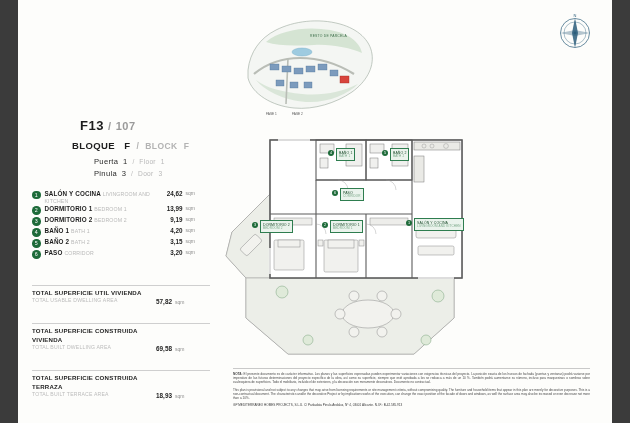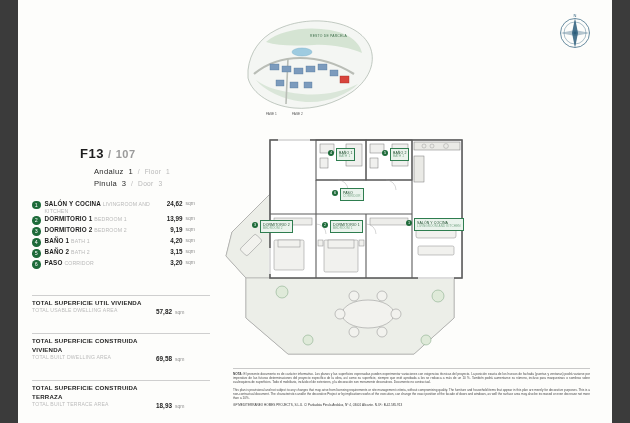--- a/index.html
+++ b/index.html
@@ -38,21 +38,20 @@
     position: absolute; font-size: 3.4px; color: #3d6f4a; letter-spacing: .2px;
   }
 
   
   .info-col {
     position: absolute; left: 14px; top: 118px; width: 178px;
   }
   .title-row {
     font-size: 13px; font-weight: bold; color: #1d1d1d; letter-spacing: .5px;
     padding-left: 48px;
-    margin-top: 28px;
   }
   .title-row .unit { color: #9a9a9a; font-weight: bold; font-size: 11px;}
   .sub-row {
     margin-top: 7px; padding-left: 40px;
     font-size: 9.5px; font-weight: bold; color: #1d1d1d; letter-spacing: .4px;
   }
   .sub-row .muted { color: #b3b3b3; font-weight: bold; font-size: 8.5px; letter-spacing:.4px; }
   .lines { margin-top: 6px; padding-left: 62px; }
   .line-item {
     font-size: 7.6px; color: #2b2b2b; letter-spacing: .3px; margin-bottom: 2.5px;
@@ -184,24 +183,32 @@
   </div>
 
   <div class="info-col">
 
     <div class="title-row">
       <span>F13</span>
       <span class="unit">/</span>
       <span class="unit">107</span>
     </div>
 
+    <div class="sub-row">
+      <span>BLOQUE</span>
+      &nbsp;
+      <span>F</span>
+      &nbsp;<span class="muted">/</span>&nbsp;
+      <span class="muted">BLOCK</span>
+      &nbsp;<span class="muted">F</span>
+    </div>
 
     <div class="lines">
       <div class="line-item">
-        <span>Andaluz</span>
+        <span>Puerta</span>
         &nbsp;<span>1</span>
         &nbsp;<span class="muted">/</span>
         &nbsp;<span class="muted">Floor</span>
         &nbsp;<span class="muted">1</span>
       </div>
       <div class="line-item">
         <span>Pinula</span>
         &nbsp;<span>3</span>
         &nbsp;<span class="muted">/</span>
         &nbsp;<span class="muted">Door</span>

